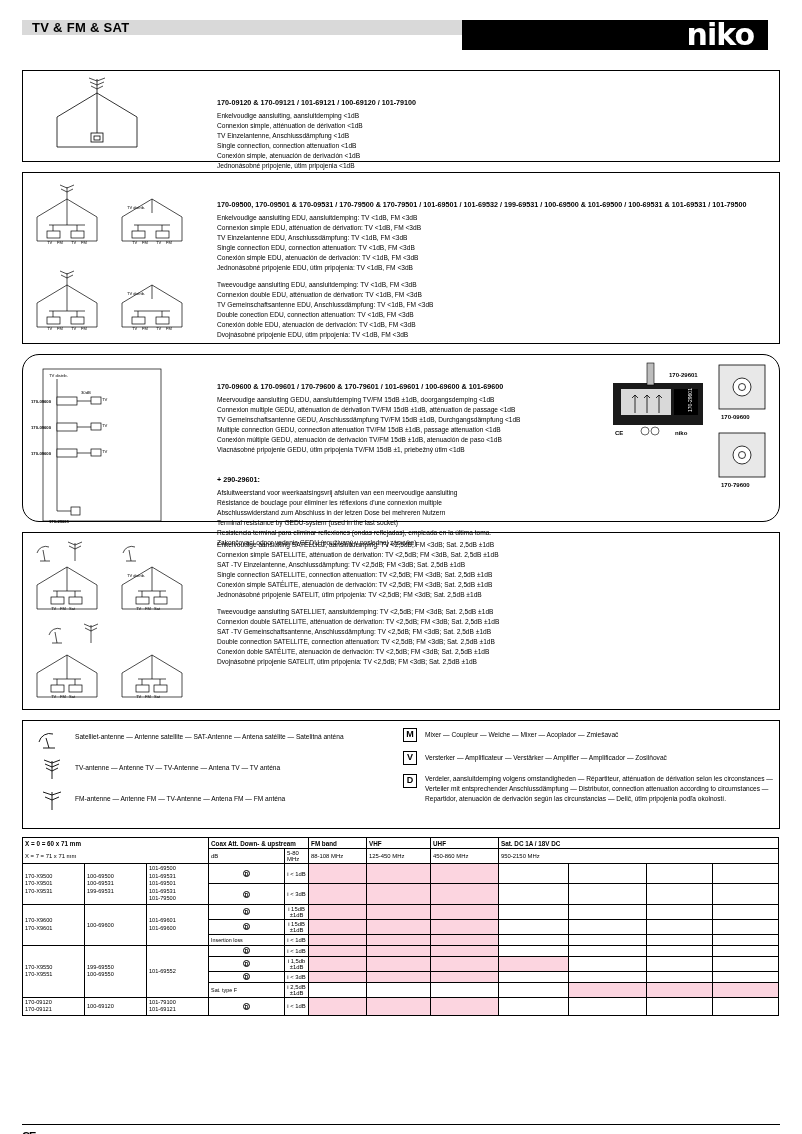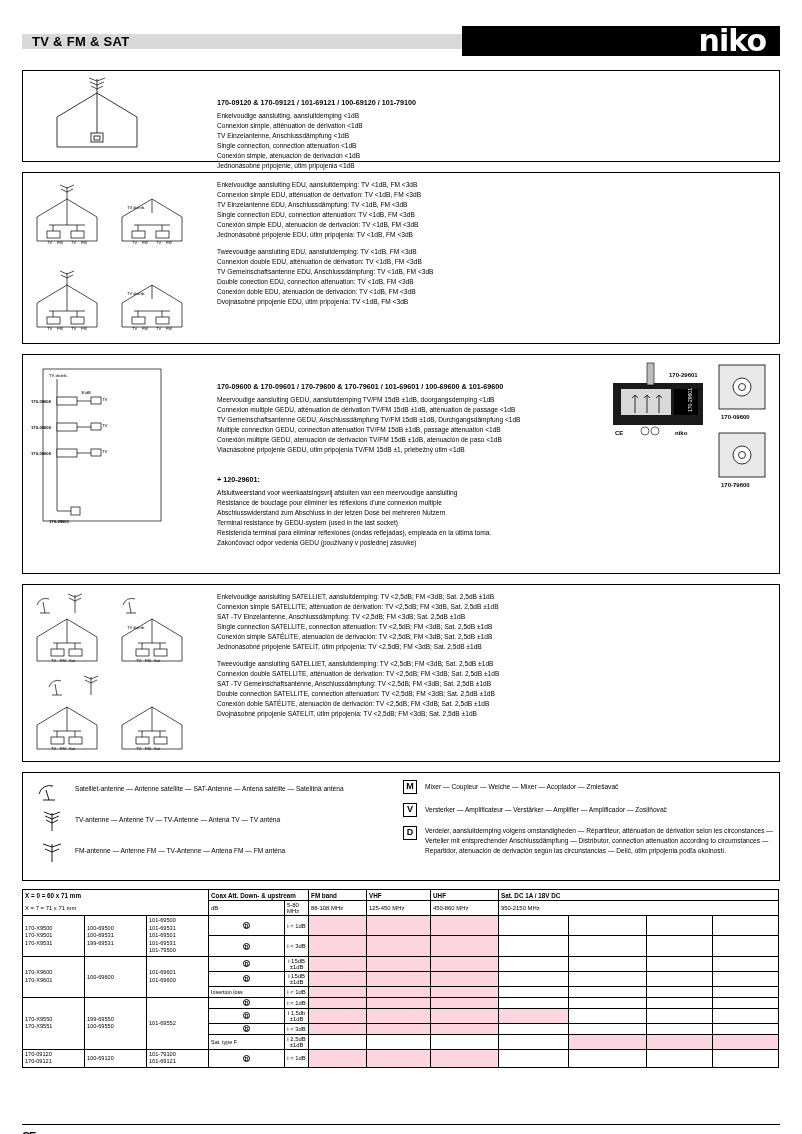--- a/index.html
+++ b/index.html
@@ -10,22 +10,22 @@
     font-family: "Liberation Sans", sans-serif;
     color: #000;
     position: relative;
   }
   .page { position:relative; width:802px; height:1134px; padding:0 22px; }
 
   
   .header {
     position: relative;
     height: 42px;
-    margin: 20px 0 8px 0;
-    display:flex; align-items:center;
+    margin: 20px 12px 8px 0;
+    display:flex; align-items:flex-start;
   }
   .header-bar {
     background:#d9d9d9;
     flex: 0 0 440px;
     display:flex; align-items:center;
     padding-left: 10px;
   }
   .header-title { font-size: 13px; font-weight:bold; letter-spacing:.3px; }
   .header-logo {
     flex:1; background:#000; display:flex; align-items:center; justify-content:flex-end;
@@ -232,40 +232,41 @@
           <rect x="105" y="138" width="13" height="7" fill="#fff"></rect>
           <rect x="129" y="138" width="13" height="7" fill="#fff"></rect>
           <text x="105" y="151" stroke="none" fill="#000">TV</text>
           <text x="115" y="151" stroke="none" fill="#000">FM</text>
           <text x="129" y="151" stroke="none" fill="#000">TV</text>
           <text x="139" y="151" stroke="none" fill="#000">FM</text>
         </g>
       </svg>
     </div>
     <div class="txt">
+      <span class="ref">170-09500, 170-09501 &amp; 170-09531 / 170-79500 &amp; 170-79501 / 101-69501 / 101-69532 / 199-69531 / 100-69500 &amp; 101-69500 / 100-69531 &amp; 101-69531 / 101-79500</span>
       <div class="group">
         <span class="line">Enkelvoudige aansluiting EDU, aansluitdemping: TV &lt;1dB, FM &lt;3dB</span>
         <span class="line">Connexion simple EDU, atténuation de dérivation: TV &lt;1dB, FM &lt;3dB</span>
         <span class="line">TV Einzelantenne EDU, Anschlussdämpfung: TV &lt;1dB, FM &lt;3dB</span>
         <span class="line">Single connection EDU, connection attenuation: TV &lt;1dB, FM &lt;3dB</span>
         <span class="line">Conexión simple EDU, atenuación de derivación: TV &lt;1dB, FM &lt;3dB</span>
         <span class="line">Jednonásobné pripojenie EDU, útlm pripojenia: TV &lt;1dB, FM &lt;3dB</span>
       </div>
       <div class="group">
         <span class="line">Tweevoudige aansluiting EDU, aansluitdemping: TV &lt;1dB, FM &lt;3dB</span>
         <span class="line">Connexion double EDU, atténuation de dérivation: TV &lt;1dB, FM &lt;3dB</span>
         <span class="line">TV Gemeinschaftsantenne EDU, Anschlussdämpfung: TV &lt;1dB, FM &lt;3dB</span>
         <span class="line">Double conection EDU, connection attenuation: TV &lt;1dB, FM &lt;3dB</span>
         <span class="line">Conexión doble EDU, atenuación de derivación: TV &lt;1dB, FM &lt;3dB</span>
         <span class="line">Dvojnásobné pripojenie EDU, útlm pripojenia: TV &lt;1dB, FM &lt;3dB</span>
       </div>
     </div>
   </div>
 
-  <div class="block" style="height:220px;">
+  <div class="block" style="height:168px;border-radius:17px;">
     <div class="art">
       <svg width="180" height="168" viewBox="0 0 180 168">
         <g stroke="#000" fill="none" stroke-width="0.7" font-family="Liberation Sans" font-size="4.2">
           <rect x="16" y="8" width="118" height="152"></rect>
           <text x="22" y="16" stroke="none" fill="#000">TV distrib.</text>
           <line x1="30" y1="18" x2="30" y2="150"></line>
 
           <g>
             <rect x="30" y="36" width="20" height="8" fill="#fff"></rect>
             <text x="4" y="42" stroke="none" fill="#000" font-weight="bold">170-09600</text>
@@ -298,21 +299,21 @@
     <div class="txt" style="flex:1;">
       <span class="ref">170-09600 &amp; 170-09601 / 170-79600 &amp; 170-79601 / 101-69601 / 100-69600 &amp; 101-69600</span>
       <div class="group">
         <span class="line">Meervoudige aansluiting GEDU, aansluitdemping TV/FM 15dB ±1dB, doorgangsdemping &lt;1dB</span>
         <span class="line">Connexion multiple GEDU, atténuation de dérivation TV/FM 15dB ±1dB, atténuation de passage &lt;1dB</span>
         <span class="line">TV Gemeinschaftsantenne GEDU, Anschlussdämpfung TV/FM 15dB ±1dB, Durchgangsdämpfung &lt;1dB</span>
         <span class="line">Multiple connection GEDU, connection attenuation TV/FM 15dB ±1dB, passage attenuation &lt;1dB</span>
         <span class="line">Conexión múltiple GEDU, atenuación de derivación TV/FM 15dB ±1dB, atenuación de paso &lt;1dB</span>
         <span class="line">Viacnásobné pripojenie GEDU, útlm pripojenia TV/FM 15dB ±1, priebežný útlm &lt;1dB</span>
       </div>
-      <span class="ref">+ 120-29601:</span>
+      <span class="ref">+ 290-29601:</span>
       <div class="group">
         <span class="line">Afsluitweerstand voor weerkaatsingsvrij afsluiten van een meervoudige aansluiting</span>
         <span class="line">Résistance de bouclage pour éliminer les réflexions d'une connexion multiple</span>
         <span class="line">Abschlusswiderstand zum Abschluss in der letzen Dose bei mehreren Nutzern</span>
         <span class="line">Terminal resistance by GEDU-system (used in the last socket)</span>
         <span class="line">Resistencia terminal para eliminar reflexiones (ondas reflejadas), empleada en la última toma.</span>
         <span class="line">Zakončovací odpor vedenia GEDU (používaný v poslednej zásuvke)</span>
       </div>
     </div>
     <div class="block3-right">

